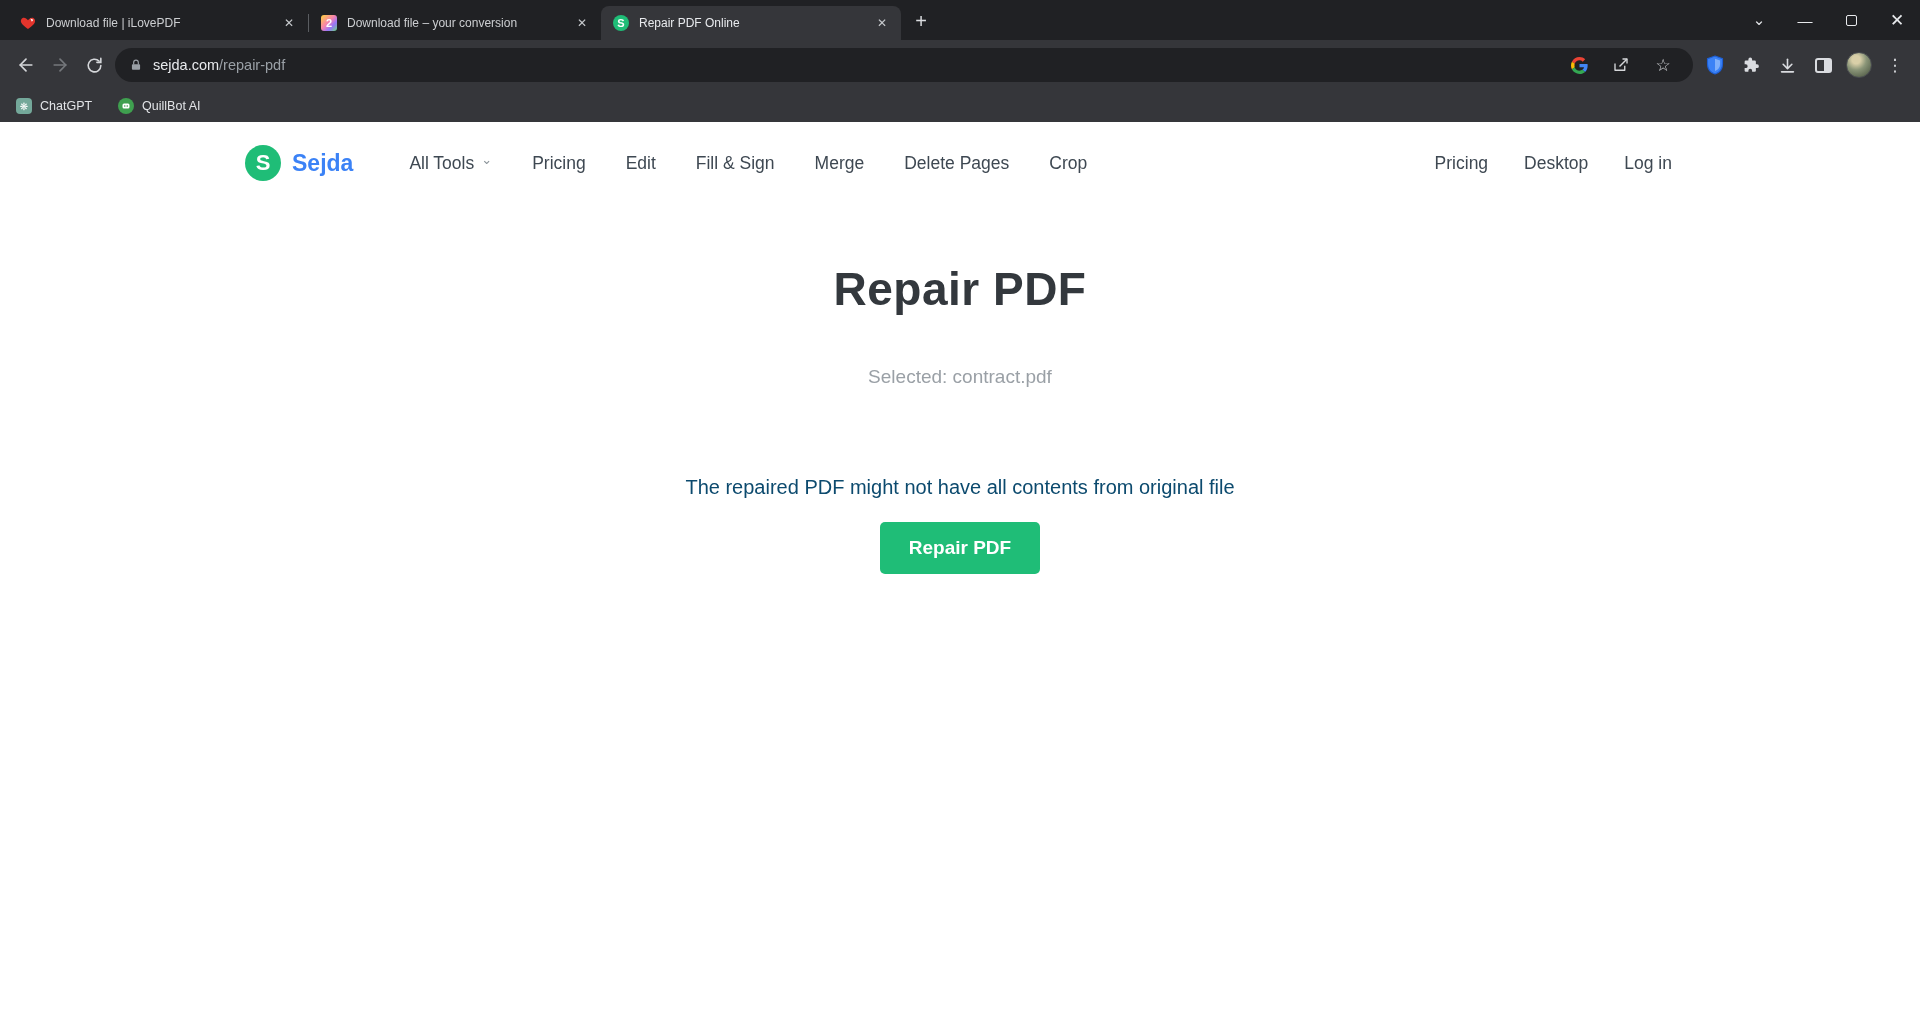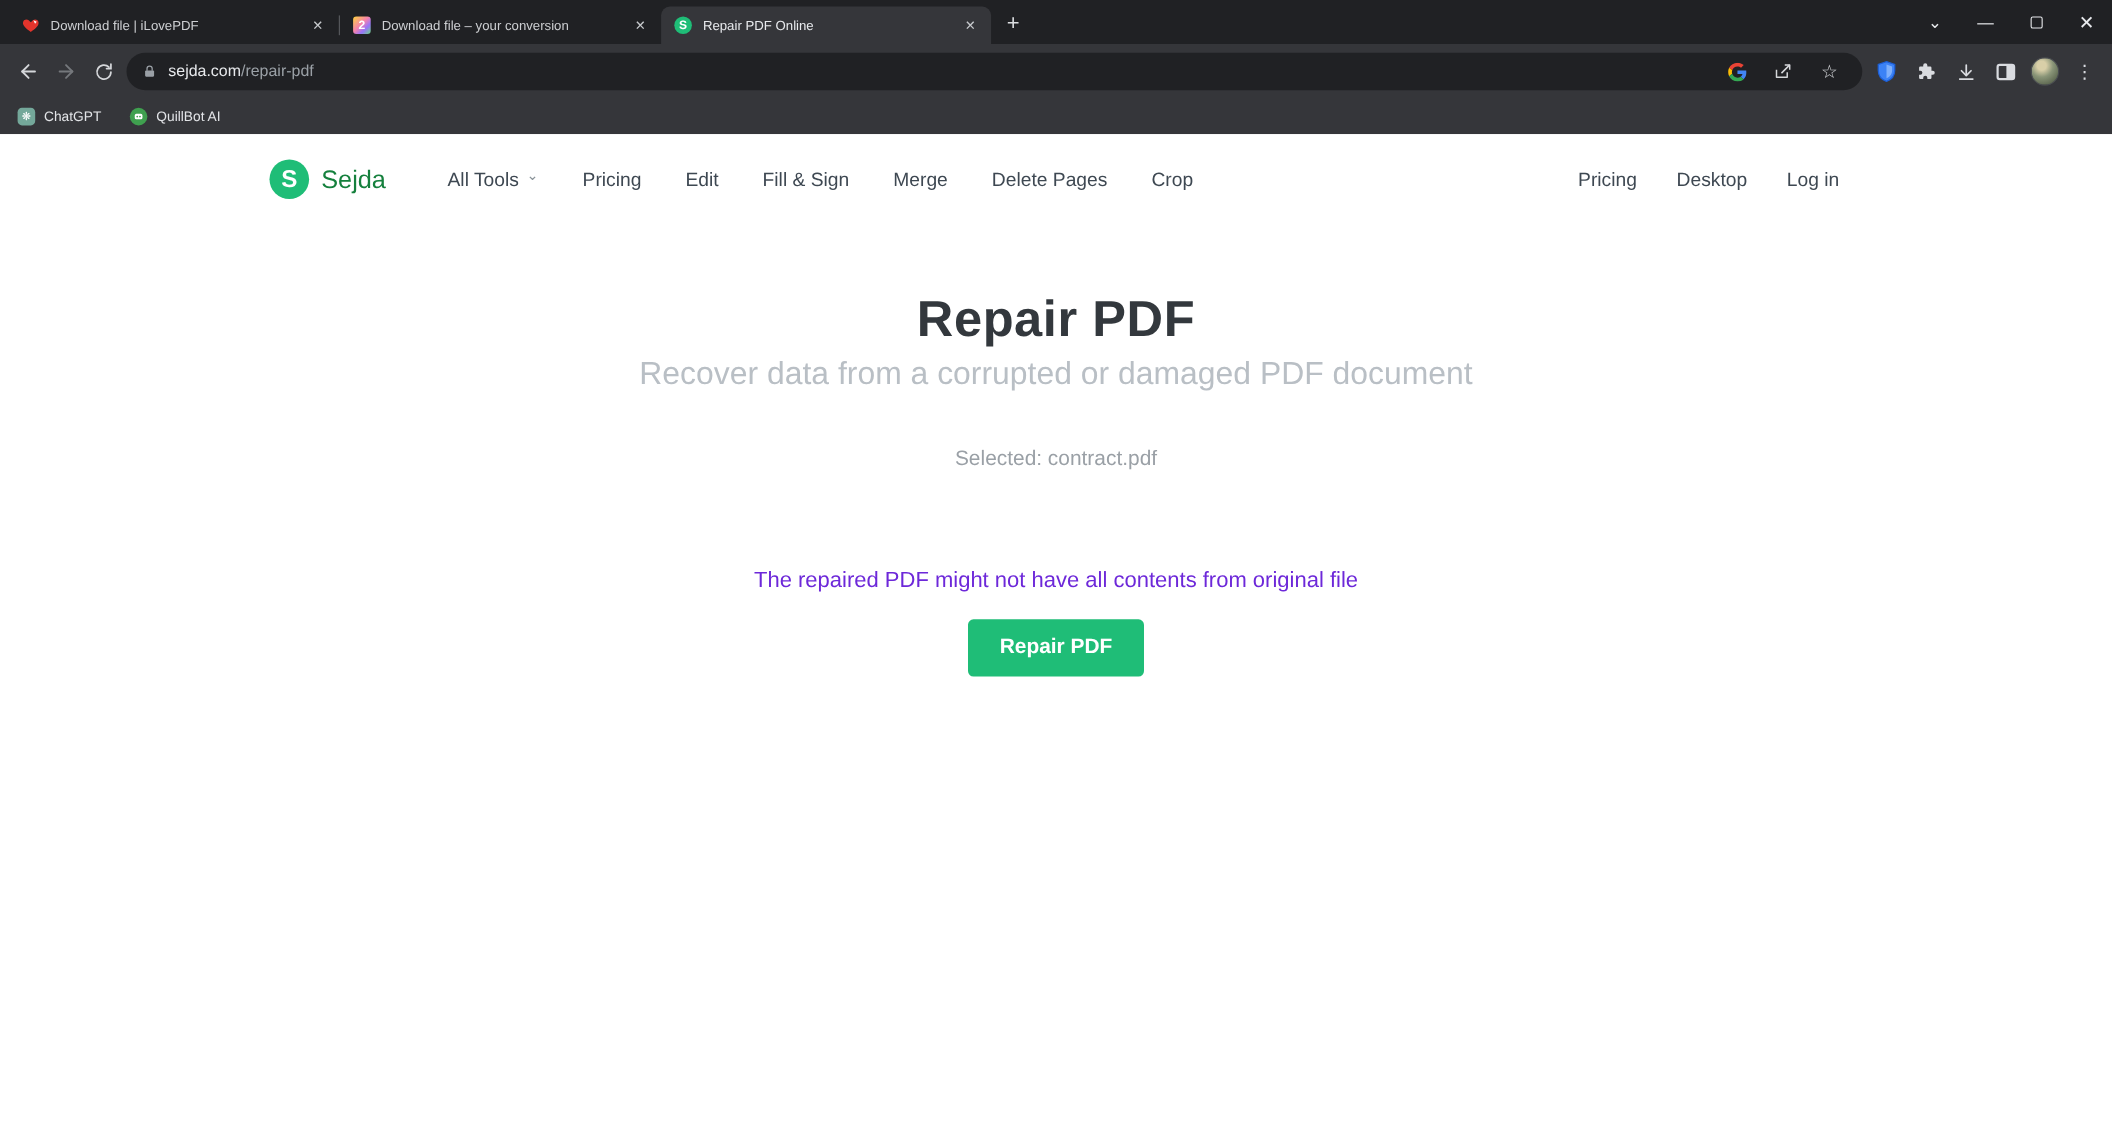--- a/index.html
+++ b/index.html
@@ -42,31 +42,31 @@
   .bm-ico { width:16px; height:16px; border-radius:4px; display:flex; align-items:center; justify-content:center; color:#fff; font-size:10px; }
   .bm-chatgpt { background:#74a89a; }
   .bm-quillbot { background:#3fa04f; border-radius:50%; }
 
   
   .page { background:#fff; height:908px; }
   .site-nav { height:82px; display:flex; align-items:center; justify-content:space-between; padding:0 248px 0 245px; }
   .nav-left { display:flex; align-items:center; }
   .brand { display:flex; align-items:center; gap:11px; cursor:pointer; }
   .brand-mark { width:36px; height:36px; border-radius:50%; background:#1fbd77; color:#fff; font-weight:bold; font-size:22px; display:flex; align-items:center; justify-content:center; }
-  .brand-name { color:#15803d; font-size:23px; }
+  .brand-name { color:#3b82f6; font-size:23px;font-weight:bold; }
   .nav-links { display:flex; align-items:flex-start; gap:40px; margin-left:56px; }
   .nav-link { font-size:17.5px; color:#3e4852; cursor:pointer; display:flex; align-items:center; gap:7px; white-space:nowrap; }
   .caret { font-size:13px; color:#8a9399; line-height:0; margin-top:-6px; }
   .nav-right { display:flex; align-items:center; gap:36px; }
 
   .main { text-align:center; padding-top:58px; }
   .page-title { font-size:46px; font-weight:bold; color:#33383d; letter-spacing:0.5px; }
   .page-subtitle { font-size:29px; color:#b9bfc5; margin-top:8px; }
   .selected-file { font-size:19px; color:#9aa0a6; margin-top:50px; }
-  .warning-text { font-size:20px; color:#6d28d9; margin-top:88px; }
+  .warning-text { font-size:20px; color:#0c4a6e; margin-top:88px; }
   .cta { display:inline-block; margin-top:23px; background:#1fbd77; color:#fff; font-weight:bold; font-size:19px; padding:15px 29px; border-radius:5px; border:none; cursor:pointer; }
 </style>
 </head>
 <body>
 
 <div class="tabstrip">
   <div class="tab inactive" style="width:300px">
     <span class="favicon">
       <svg width="16" height="16" viewBox="0 0 24 24">
           <path d="M12 21s-7.6-4.9-10-9.4C.3 8 2.1 4 5.9 4 8.4 4 10 5.6 12 8c2-2.4 3.6-4 6.1-4 3.8 0 5.6 4 3.9 7.6C19.6 16.1 12 21 12 21z" fill="#e2342c"></path>
@@ -212,18 +212,17 @@
     </div>
     <div class="nav-right">
       <span class="nav-link">Pricing</span>
       <span class="nav-link">Desktop</span>
       <span class="nav-link">Log in</span>
     </div>
   </div>
 
   <div class="main">
     <h1 class="page-title">Repair PDF</h1>
-    <div class="page-subtitle">Recover data from a corrupted or damaged PDF document</div>
     <div class="selected-file">Selected: contract.pdf</div>
     <div class="warning-text">The repaired PDF might not have all contents from original file</div>
     <div><button class="cta">Repair PDF</button></div>
   </div>
 </div>
 
 </body></html>

